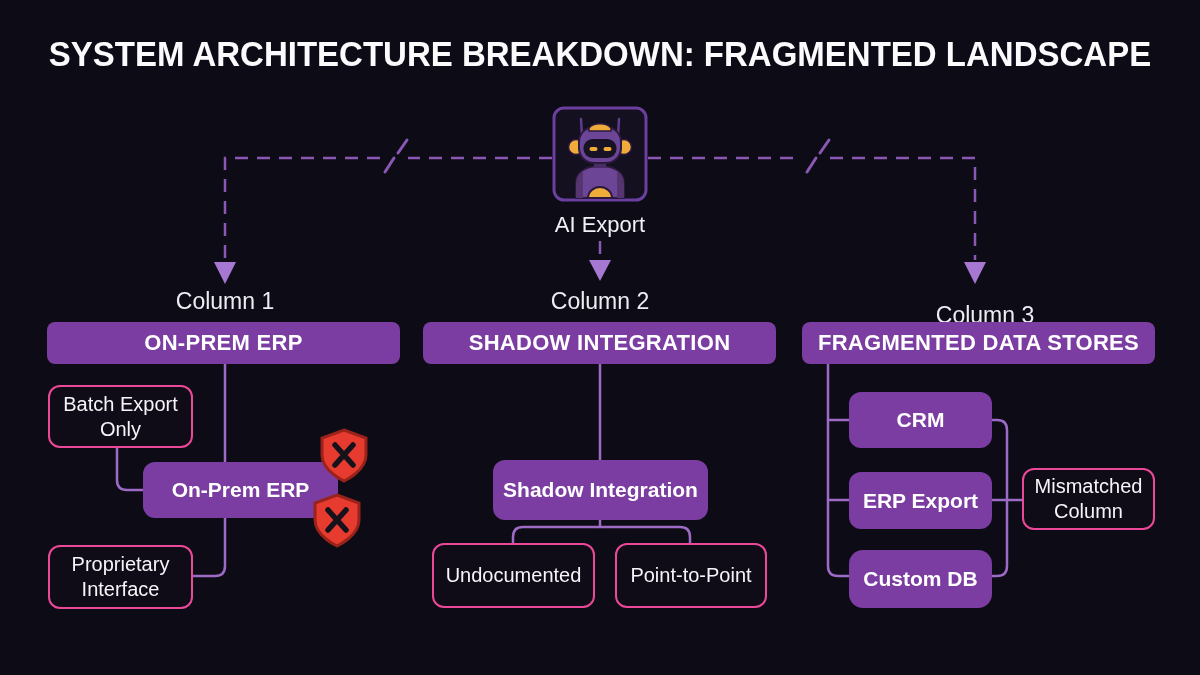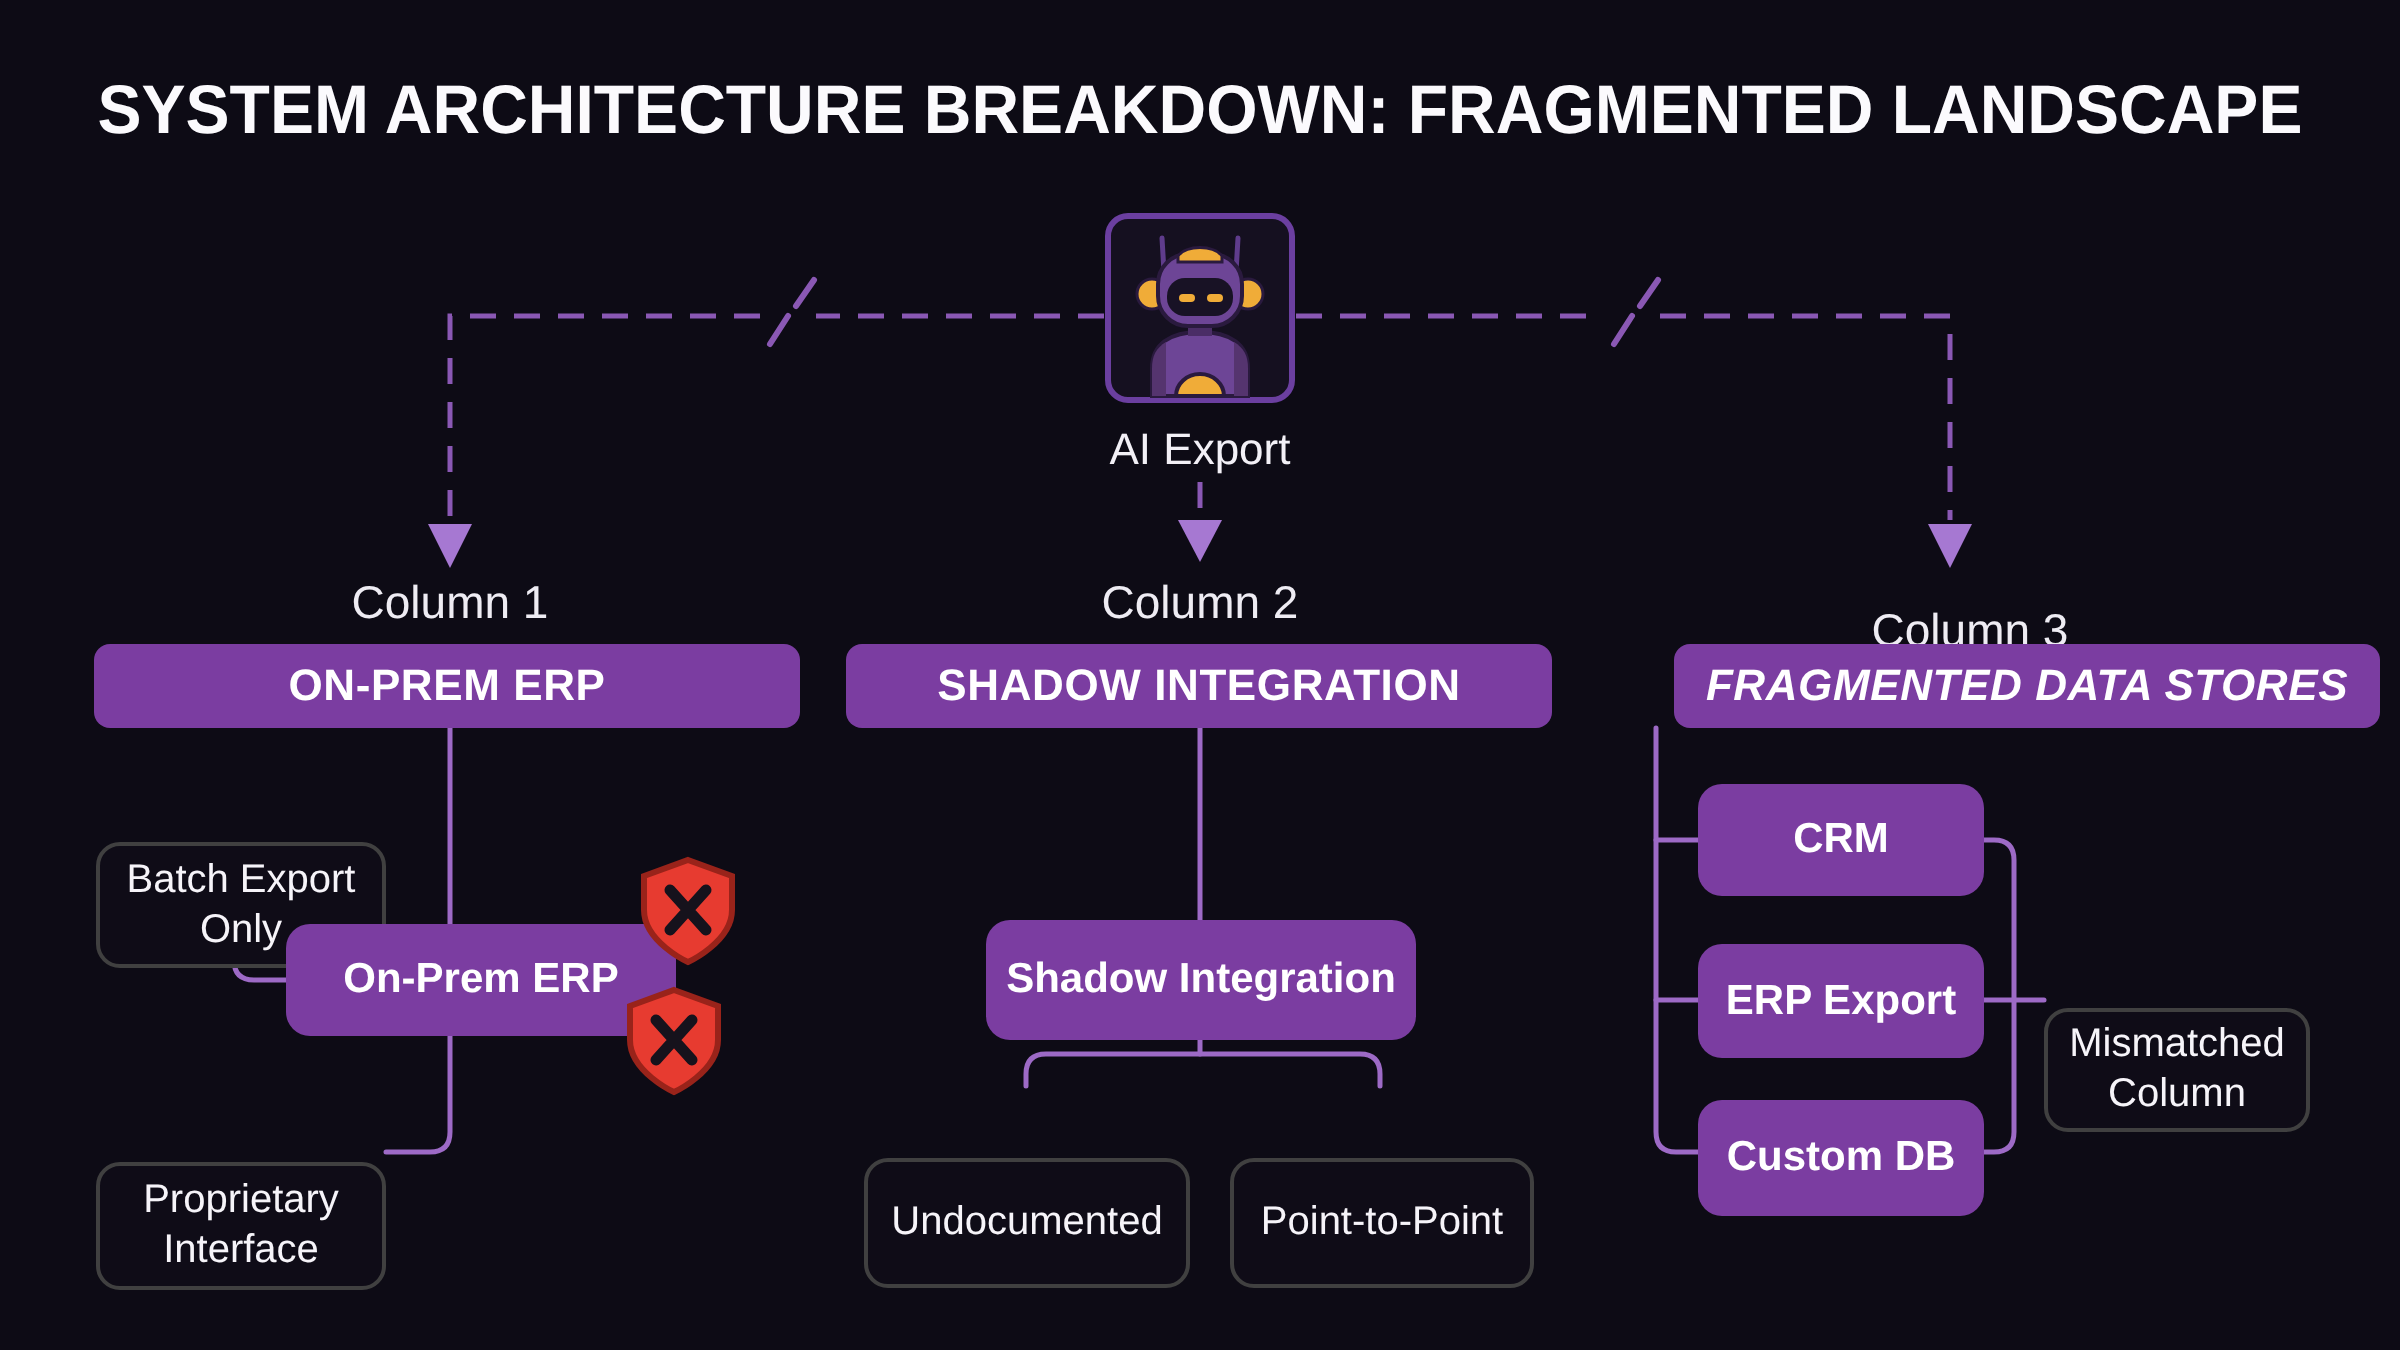--- a/index.html
+++ b/index.html
@@ -22,44 +22,43 @@
   #col-label-2{left:500px;}
   #col-label-3{left:885px;margin-top:14px;}
   
   .header-bar{
     top:322px;width:353px;height:42px;line-height:42px;border-radius:8px;
     background:#7b3da1;text-align:center;font-size:22px;font-weight:bold;
     color:#ffffff;z-index:2;letter-spacing:.3px;
   }
   #header-1{left:47px;}
   #header-2{left:423px;}
-  #header-3{left:837px;font-style:italic;}
+  #header-3{left:802px;}
   
   .purple-node{
     background:#7b3da1;border-radius:12px;color:#ffffff;font-weight:bold;
     display:flex;align-items:center;justify-content:center;text-align:center;
     font-size:21px;z-index:2;
   }
   
   .orange-node{
-    background:#0f0c17;border:2px solid #404040;border-radius:12px;
+    background:#0f0c17;border:2px solid #ec4899;border-radius:12px;
     color:#f6f4f9;font-weight:500;display:flex;align-items:center;justify-content:center;
     text-align:center;font-size:20px;line-height:25px;z-index:2;padding:2px 8px;
     box-sizing:border-box;
-    margin-top:36px;
   }
   #node-batch-export{left:48px;top:385px;width:145px;height:63px;}
   #node-onprem{left:143px;top:462px;width:195px;height:56px;}
   #node-proprietary{left:48px;top:545px;width:145px;height:64px;}
   #node-shadow{left:493px;top:460px;width:215px;height:60px;}
   #node-undocumented{left:432px;top:543px;width:163px;height:65px;}
   #node-p2p{left:615px;top:543px;width:152px;height:65px;}
   #node-crm{left:849px;top:392px;width:143px;height:56px;}
   #node-erp-module{left:849px;top:472px;width:143px;height:57px;}
-  #node-custom-db{left:849px;top:550px;width:143px;height:58px;}
+  #node-custom-db{left:849px;top:550px;width:143px;height:58px;border-radius:14px;}
   #node-mismatched{left:1022px;top:468px;width:133px;height:62px;}
   #connector-layer{left:0;top:0;z-index:1;}
   #shield-1{left:318px;top:428px;z-index:3;}
   #shield-2{left:311px;top:493px;z-index:3;}
 </style>
 </head>
 <body>
 
 <div id="canvas">
 

